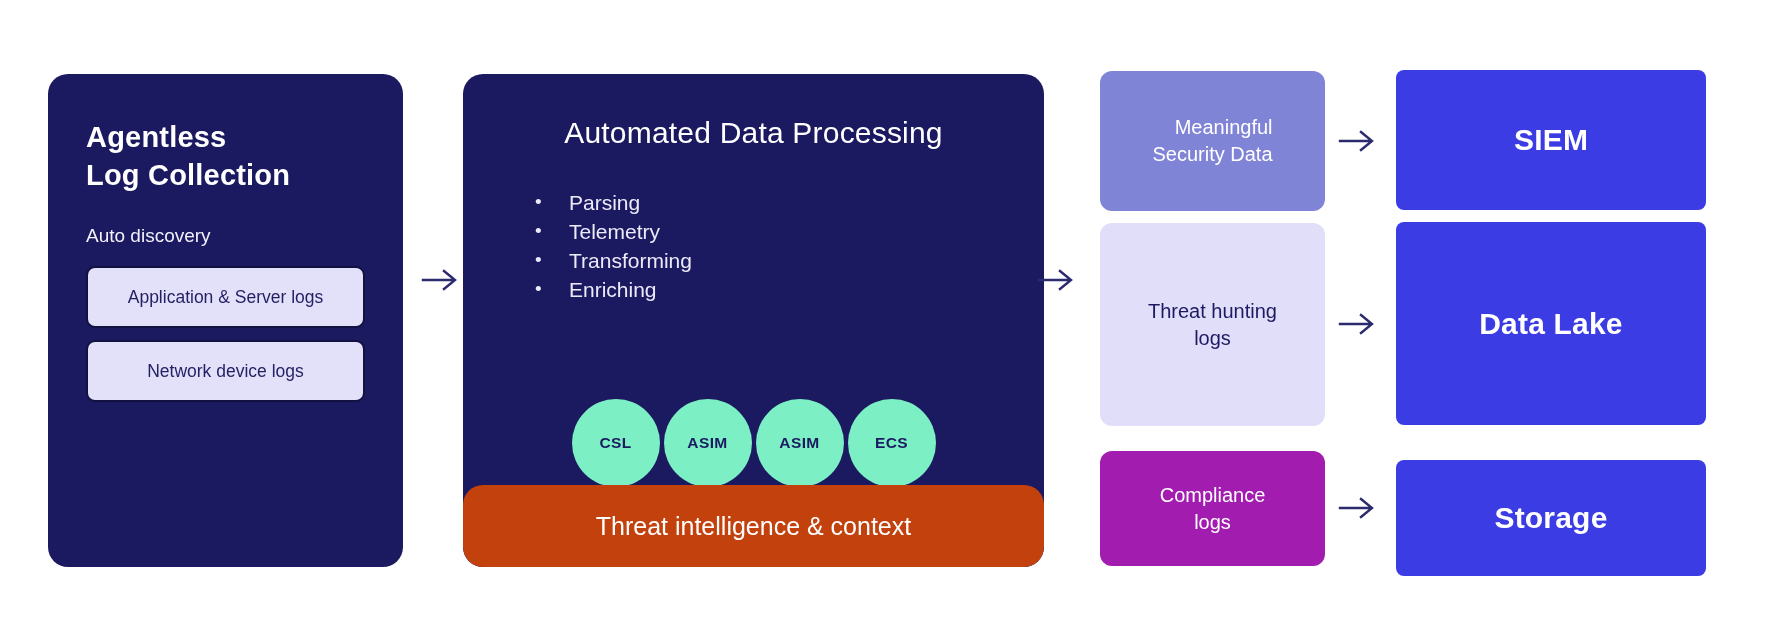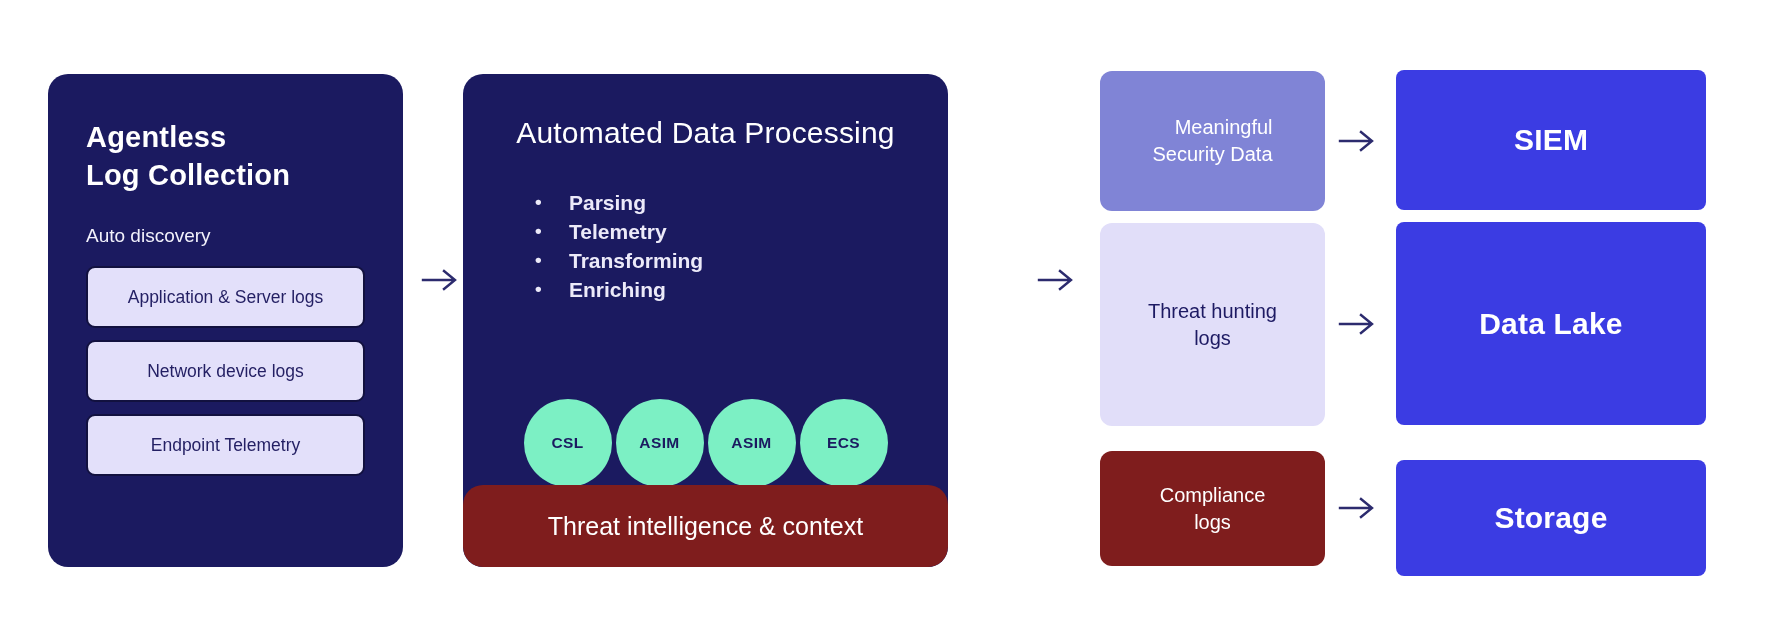--- a/index.html
+++ b/index.html
@@ -67,40 +67,39 @@
     justify-content: center;
     padding: 0 8px;
     box-sizing: border-box;
   }
 
   
   .panel-processing {
     position: absolute;
     left: 463px;
     top: 74px;
-    width: 485px;
+    width: 581px;
     height: 493px;
     background: #1b1a60;
     border-radius: 20px;
     box-sizing: border-box;
     overflow: hidden;
   }
   .panel-processing .proc-title {
     color: #ffffff;
     font-size: 30px;
     font-weight: 400;
     text-align: center;
     margin-top: 42px;
     letter-spacing: 0.2px;
   }
   .bullets {
     margin: 38px 12px 0 68px;
     padding: 0;
     list-style: none;
-    font-weight: bold;
   }
   .bullets li {
     color: #eceaf9;
     font-size: 21px;
     line-height: 29px;
     position: relative;
     padding-left: 38px;
   }
   .bullets li::before {
     content: "\2022";
@@ -131,21 +130,21 @@
     display: flex;
     align-items: center;
     justify-content: center;
   }
   .ti-banner {
     position: absolute;
     left: 0;
     bottom: 0;
     width: 100%;
     height: 82px;
-    background: #7f1d1d;
+    background: #c2410c;
     border-radius: 20px;
     display: flex;
     align-items: center;
     justify-content: center;
     color: #ffffff;
     font-size: 25px;
     font-weight: 400;
     box-sizing: border-box;
   }
 
@@ -159,21 +158,21 @@
     align-items: center;
     justify-content: center;
     text-align: center;
     font-size: 20px;
     line-height: 27px;
     box-sizing: border-box;
     padding: 0 14px;
   }
   .mid-box.b0 { top: 71px;  height: 140px; background: #8084d6; color: #ffffff; }
   .mid-box.b1 { top: 223px; height: 203px; background: #e1def9; color: #1d1a63; }
-  .mid-box.b2 { top: 451px; height: 115px; background: #7f1d1d; color: #ffffff; }
+  .mid-box.b2 { top: 451px; height: 115px; background: #a21caf; color: #ffffff; }
 
   
   .dest-box {
     position: absolute;
     left: 1396px;
     width: 310px;
     background: #3b3ce3;
     border-radius: 8px;
     display: flex;
     align-items: center;
@@ -208,21 +207,20 @@
 
 <div class="canvas">
 
   <div class="panel-collection">
     <div class="big-title" style="white-space: pre-line;">Agentless
 Log Collection</div>
     <div class="sub-title">Auto discovery</div>
     <div class="chips">
       <div class="chip">Application &amp; Server logs</div>
       <div class="chip">Network device logs</div>
-      <div class="chip">Endpoint Telemetry</div>
     </div>
   </div>
 
   <span class="arrow a-collect">
     <svg viewBox="0 0 42 30" xmlns="http://www.w3.org/2000/svg">
       <path d="M3 15 H34 M24 6 L35 15 L24 24" fill="none" stroke="#2C2B6E" stroke-width="2.4" stroke-linecap="square" stroke-linejoin="miter"></path>
     </svg>
   </span>
 
   <div class="panel-processing">

